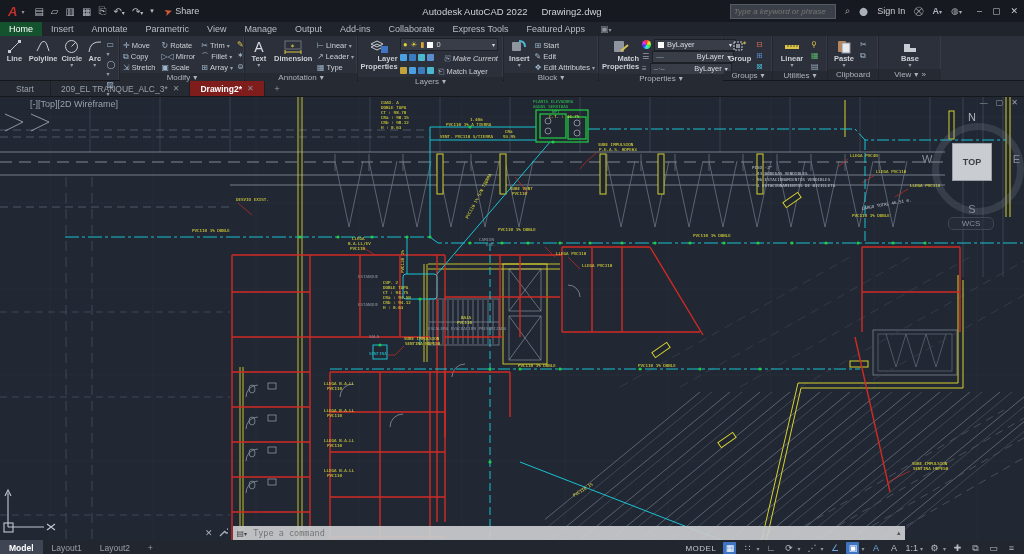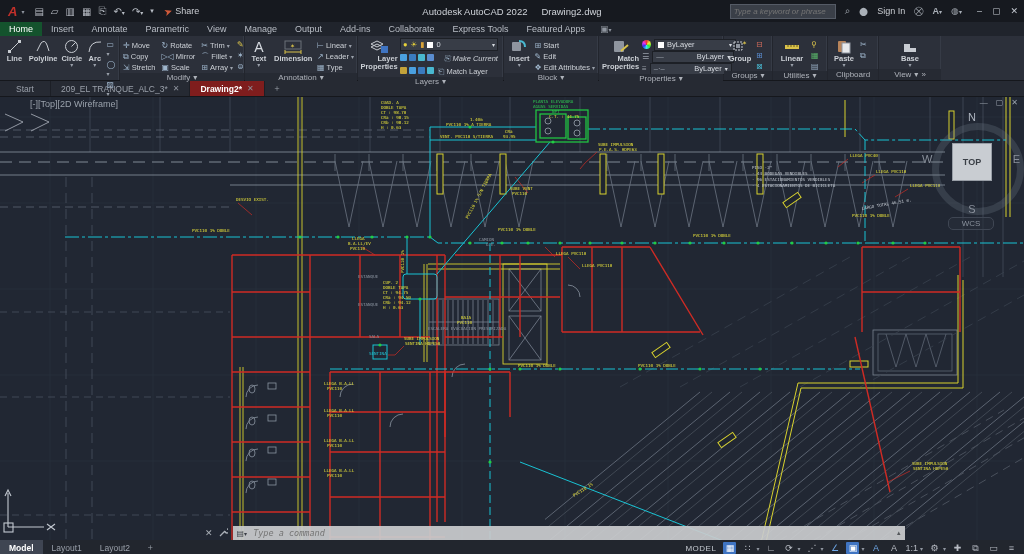--- a/index.html
+++ b/index.html
@@ -59,21 +59,21 @@
   .vc-n{position:absolute;left:0;right:0;top:0;font-size:11px;color:#aeb5bf;}
   .vc-s{position:absolute;left:0;right:0;top:92px;font-size:11px;}
   .vc-w{position:absolute;left:-6px;top:42px;font-size:11px;}
   .vc-e{position:absolute;right:-4px;top:42px;font-size:11px;}
   .vc-wcs{position:absolute;left:20px;top:106px;width:44px;height:11px;border:1px solid #3f4653;border-radius:5px;font-size:8px;color:#8a919c;line-height:11px;background:rgba(40,46,58,.6);}
   
   .cmdwrap{position:absolute;left:200px;bottom:0;height:14px;display:flex;align-items:center;z-index:6;}
   .cmdicons{display:flex;align-items:center;gap:6px;color:#aab0b8;font-size:9px;padding:0 5px;}
   .cmdbar{width:664px;height:14px;background:rgba(201,203,206,0.93);display:flex;align-items:center;gap:4px;padding:0 4px;}
   .cmdkbd{color:#3a3e46;font-size:8px;}
-  .cmdbar input{flex:1;border:0;outline:0;background:transparent;font-size:8.5px;font-style:italic;color:#55585c;font-family:"DejaVu Sans Mono",monospace;}
+  .cmdbar input{flex:1;border:0;outline:0;background:transparent;font-size:8.5px;color:#55585c;font-family:"DejaVu Sans Mono",monospace;}
   .cmdcar{color:#55585c;font-size:7px;}
   
   .bottombar{height:16px;background:#22262e;display:flex;align-items:stretch;font-size:8.5px;}
   .ltab{display:flex;align-items:center;padding:0 9px;color:#9aa0aa;}
   .ltab.active{background:#3f4552;color:#fff;font-weight:bold;}
   .ltab-plus{display:flex;align-items:center;padding:0 7px;color:#9aa0aa;}
   .statusright{margin-left:auto;display:flex;align-items:center;gap:5px;padding-right:6px;color:#b8bcc4;}
   .sico{width:13px;height:12px;display:flex;align-items:center;justify-content:center;font-size:9px;border-radius:1px;}
   .sico.blue{background:#3f74c2;color:#fff;}
   .sico.bglyph{color:#6fa8e8;}

